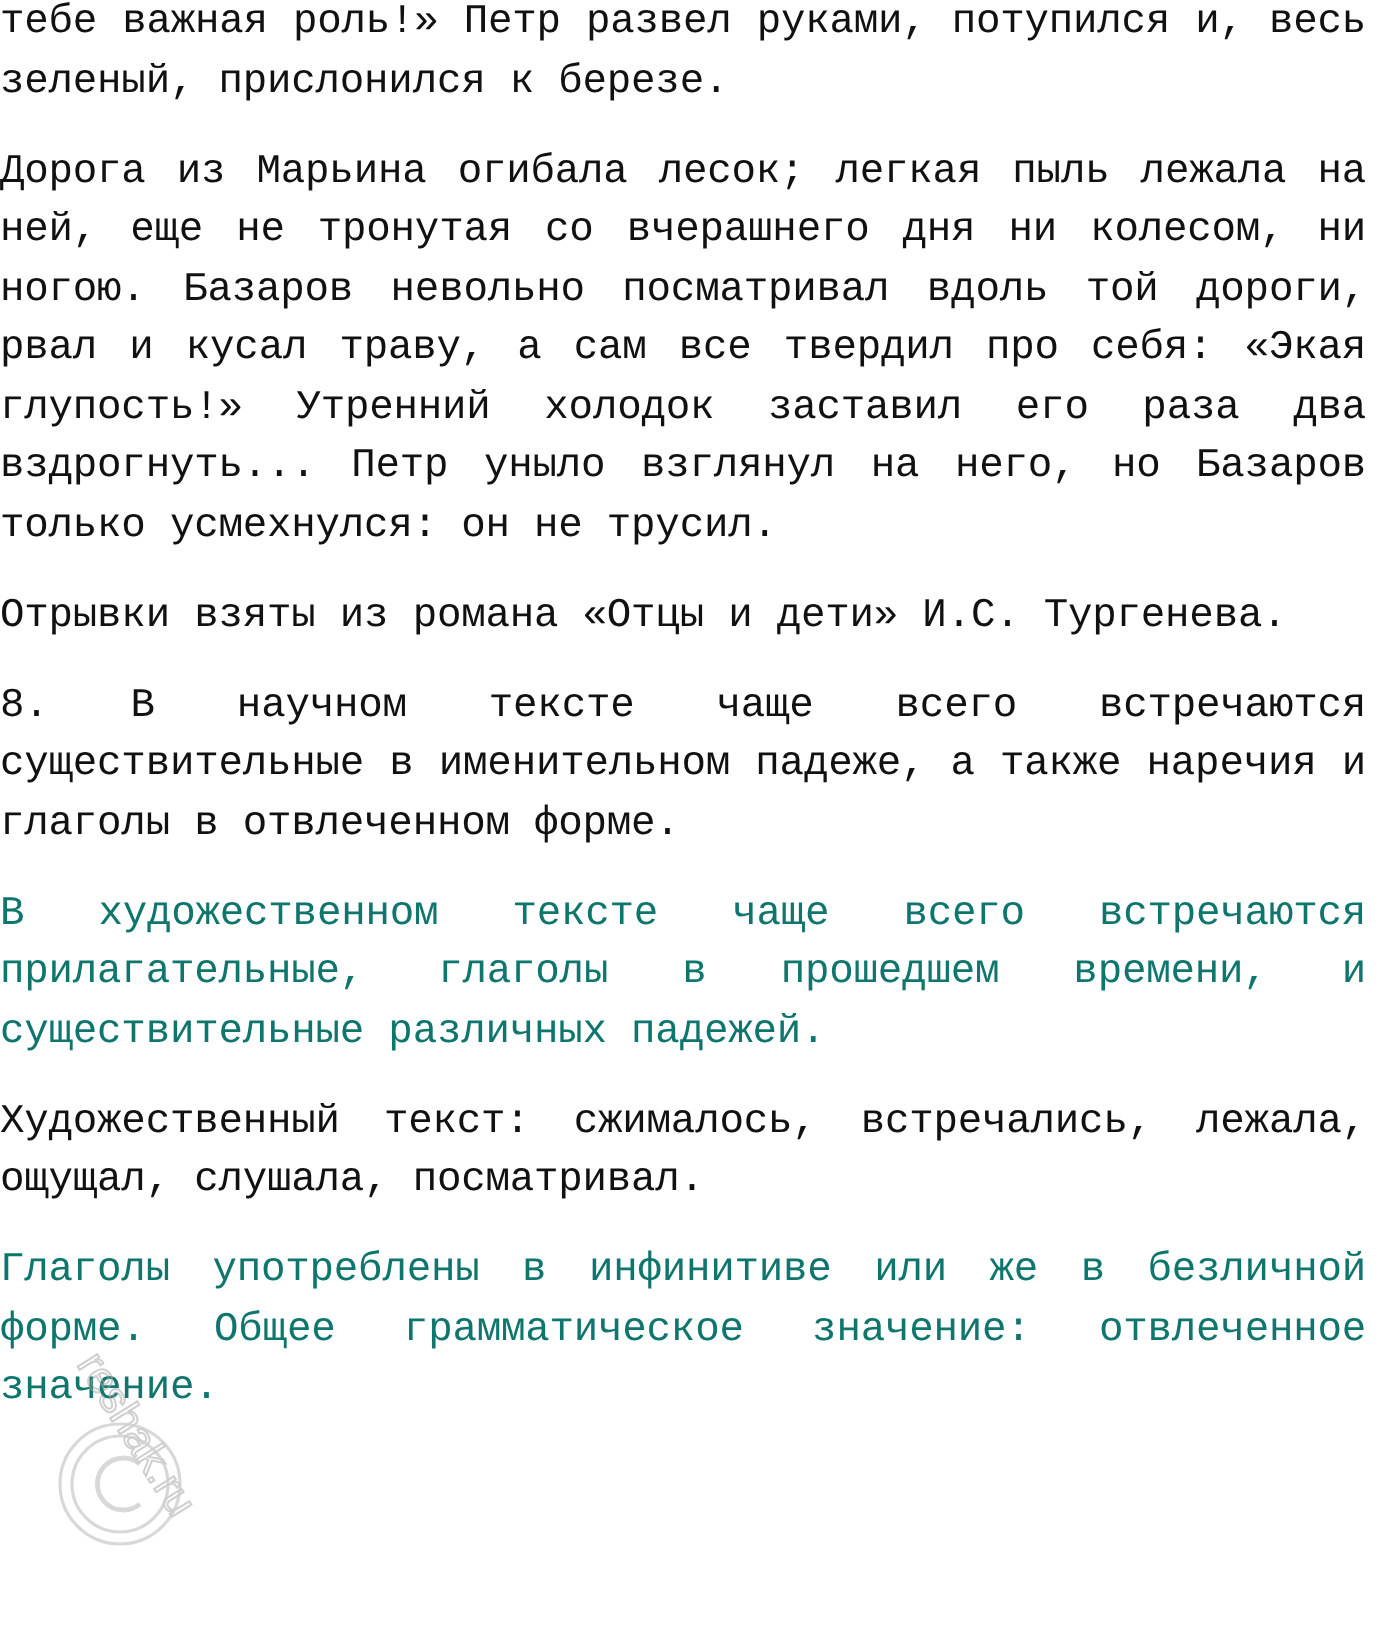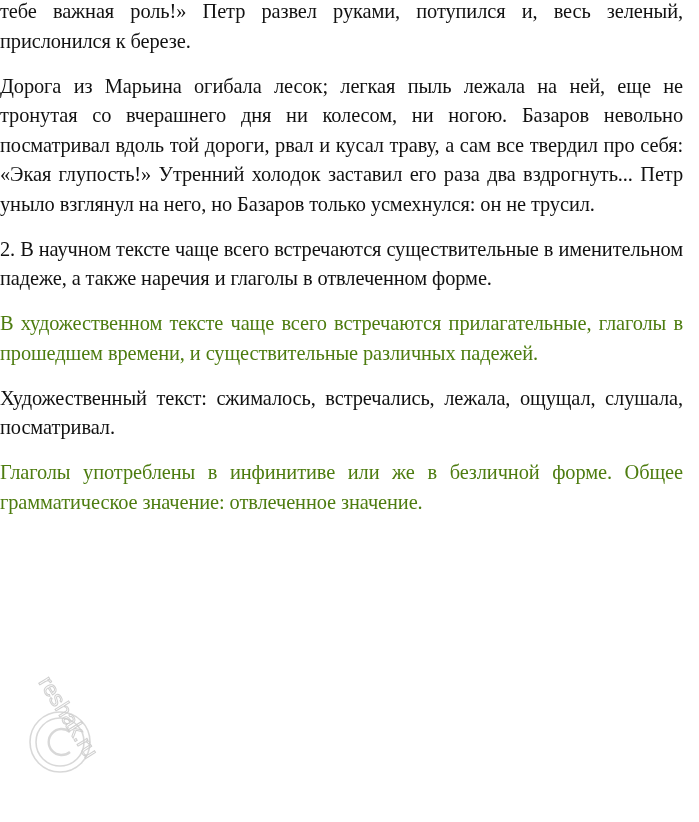--- a/index.html
+++ b/index.html
@@ -13,50 +13,51 @@
       overflow: hidden;
       position: relative;
     }
     .page {
       position: absolute;
       left: 0;
       top: 0;
       width: 699px;
       padding: 0 16px 0 0;
       box-sizing: border-box;
-      font-family: Liberation Serif, serif;
+      font-family: Liberation Mono, monospace;
       font-size: 20.4px;
       line-height: 29.5px;
       color: #111111;
     }
     .para {
       margin: 0 0 15.5px 0;
       text-align: justify;
       text-align-last: left;
       letter-spacing: -0.1px;
     }
     .para:first-child { margin-top: -3px; }
-    .faded { color: #4d7c0f; }
+    .faded { color: #0f766e; }
     .watermark {
       position: absolute;
       left: 18px;
       top: 664px;
       width: 110px;
       height: 140px;
       pointer-events: none;
       opacity: 0.55;
     }
   </style>
 </head>
 <body>
 
 <div class="page">
   <p class="para">тебе важная роль!» Петр развел руками, потупился и, весь зеленый, прислонился к березе.</p>
   <p class="para">Дорога из Марьина огибала лесок; легкая пыль лежала на ней, еще не тронутая со вчерашнего дня ни колесом, ни ногою. Базаров невольно посматривал вдоль той дороги, рвал и кусал траву, а сам все твердил про себя: «Экая глупость!» Утренний холодок заставил его раза два вздрогнуть... Петр уныло взглянул на него, но Базаров только усмехнулся: он не трусил.</p>
-  <p class="para">2. В научном тексте чаще всего встречаются существительные в именительном падеже, а также наречия и глаголы в отвлеченном форме.</p>
+  <p class="para">Отрывки взяты из романа «Отцы и дети» И.С. Тургенева.</p>
+  <p class="para">8. В научном тексте чаще всего встречаются существительные в именительном падеже, а также наречия и глаголы в отвлеченном форме.</p>
   <p class="para faded">В художественном тексте чаще всего встречаются прилагательные, глаголы в прошедшем времени, и существительные различных падежей.</p>
   <p class="para">Художественный текст: сжималось, встречались, лежала, ощущал, слушала, посматривал.</p>
   <p class="para faded">Глаголы употреблены в инфинитиве или же в безличной форме. Общее грамматическое значение: отвлеченное значение.</p>
 </div>
 
 <div class="watermark">
   <svg width="110" height="140" viewBox="0 0 110 140">
     <g fill="none" stroke="#b9b9b9" stroke-width="1.6">
       <circle cx="42" cy="78" r="30"></circle>
       <circle cx="42" cy="78" r="24"></circle>

